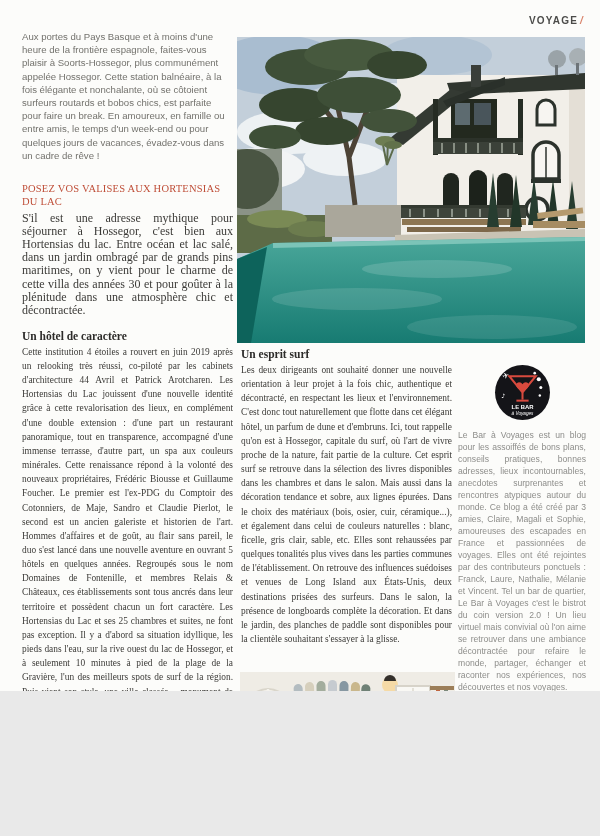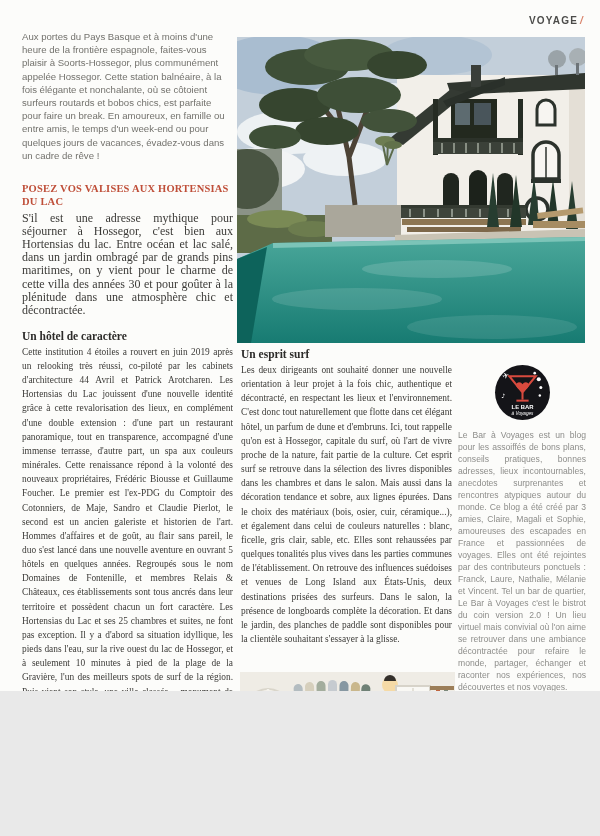--- a/index.html
+++ b/index.html
@@ -9,21 +9,21 @@
   .voyage-header{position:absolute;top:15px;right:16px;font-family:"Liberation Sans",sans-serif;
         font-weight:bold;font-size:10px;letter-spacing:1.2px;color:#4b4b49;}
   .voyage-header .slash{color:#d9826a;margin-left:2px;font-style:italic;}
   
   .photo-main{position:absolute;left:237px;top:37px;width:348px;height:306px;display:block;}
   .photo-surf{position:absolute;left:240px;top:672px;width:215px;height:138px;display:block;}
   
   .col-left{position:absolute;left:22px;top:30px;width:211px;height:780px;overflow:hidden;}
   .intro{margin:0;font-family:"Liberation Sans",sans-serif;font-size:9.6px;line-height:13.2px;
         color:#73726d;}
-  .red-head{margin:21px 0 0 0;font-size:10.5px;line-height:12.5px;font-weight:bold;
+  .red-head{margin:21px 0 0 0;font-size:10.5px;line-height:12.5px;font-weight:normal;
         color:#bf4e38;letter-spacing:.2px;}
   .serif{margin:0;font-size:9.4px;line-height:14.15px;color:#3c3b38;text-align:justify;}
   .body1{margin-top:4px;font-size:12px;line-height:13.1px;}
   .sub-head{margin:13px 0 0 0;font-size:11.5px;font-weight:bold;color:#2d2c2a;}
   .body2{margin-top:3px;}
   
   .col-mid{position:absolute;left:241px;top:348px;width:211px;height:322px;overflow:hidden;}
   .col-mid .sub-head{margin-top:0;}
   .col-mid .serif{margin-top:3px;}
   

